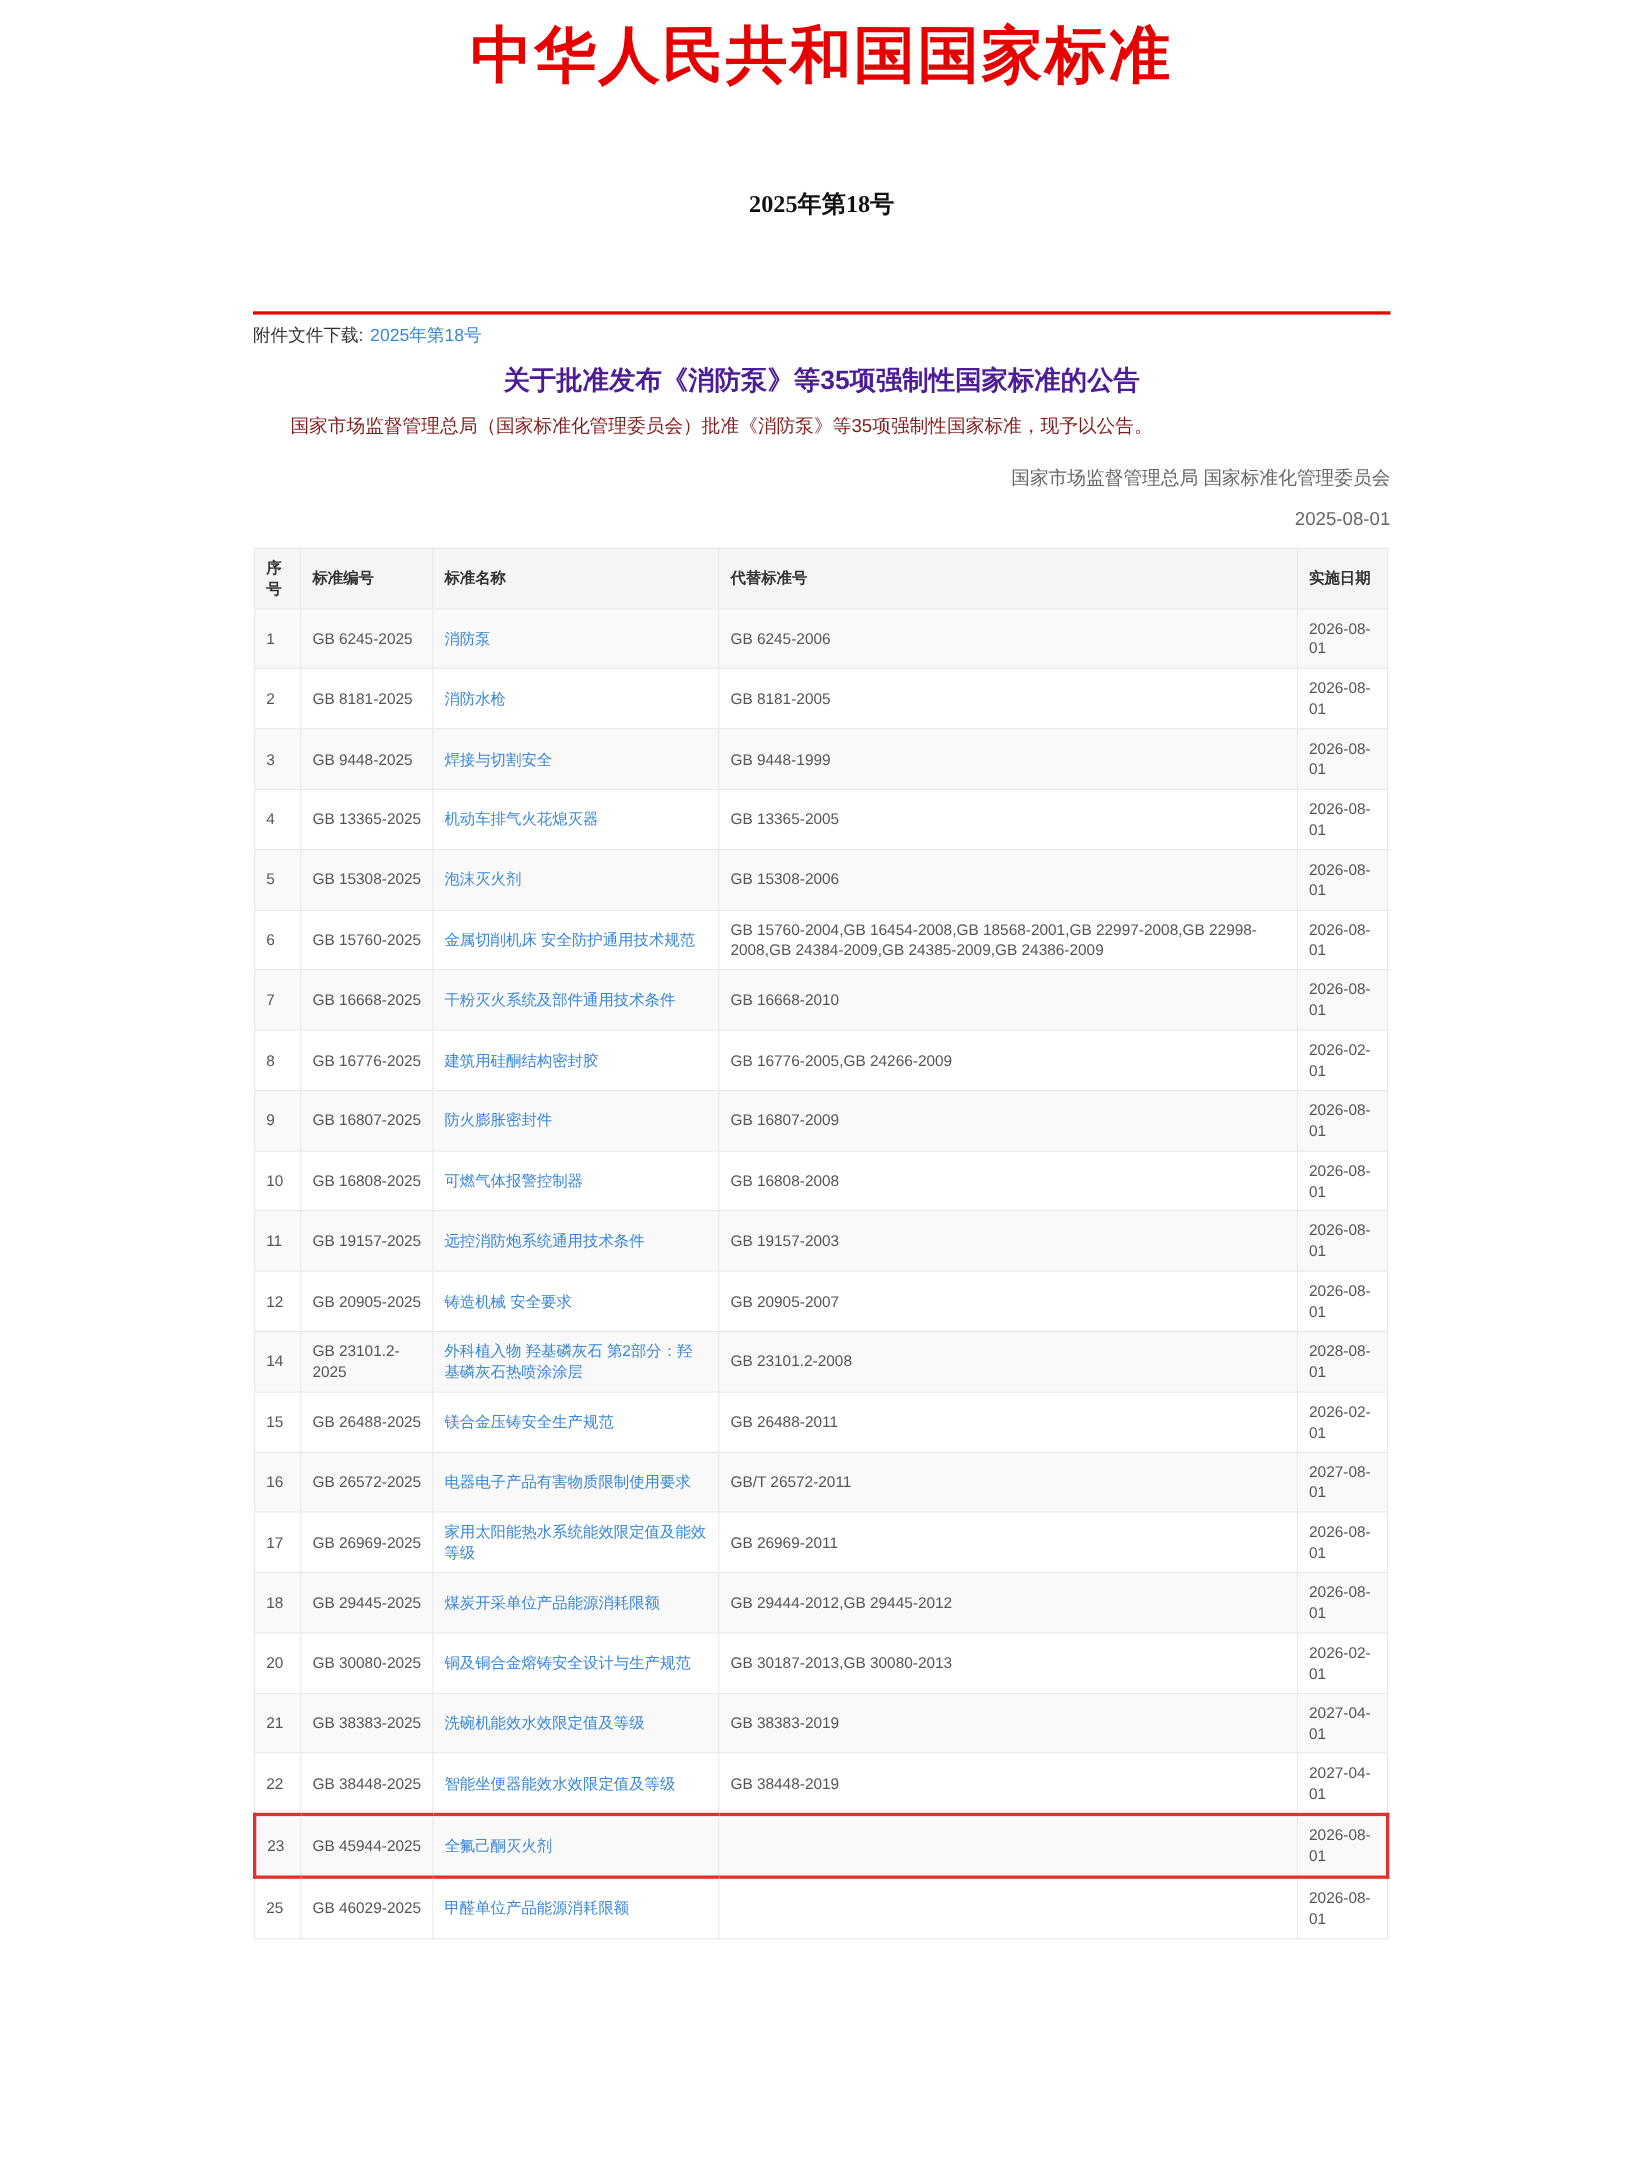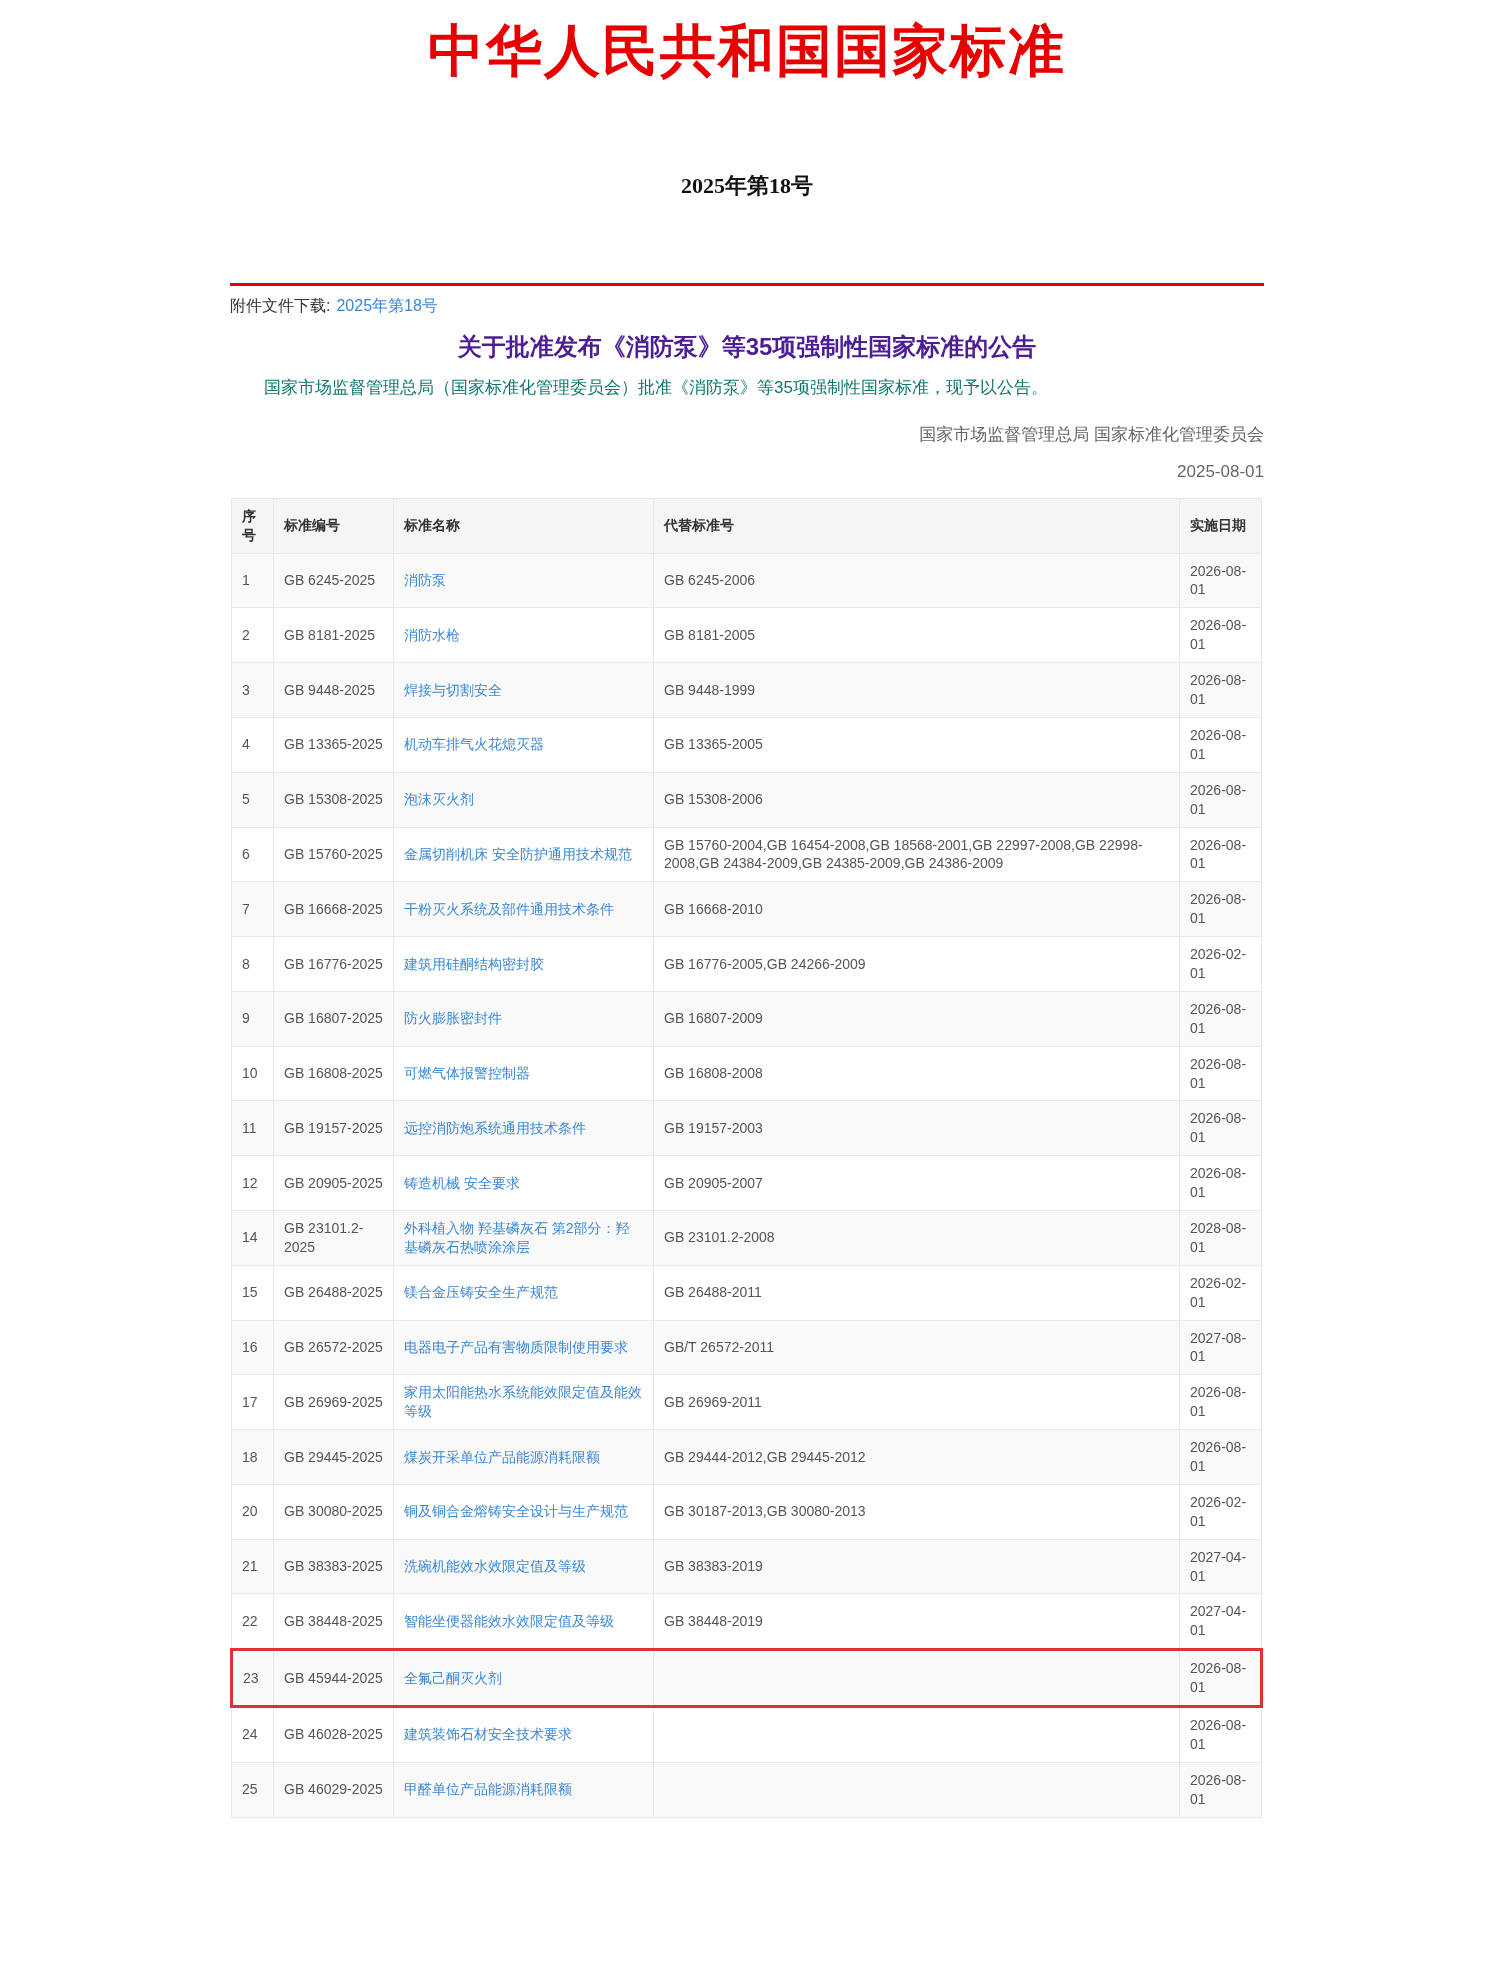--- a/index.html
+++ b/index.html
@@ -73,21 +73,21 @@
     margin-top:14px;
     text-align:center;
     font-size:24px;
     font-weight:700;
     color:#4c1d95;
     line-height:1.35;
   }
   .doc-paragraph{
     margin-top:10px;
     font-size:17px;
-    color:#0f766e;
+    color:#7f1d1d;
     line-height:1.65;
     text-indent:2em;
   }
   .signature{
     margin-top:19px;
     text-align:right;
     font-size:17px;
     color:#666;
     line-height:1.6;
   }
@@ -319,27 +319,20 @@
             <td>2027-04-01</td>
           </tr>
           <tr class="highlight">
             <td>23</td>
             <td>GB 45944-2025</td>
             <td><a href="#">全氟己酮灭火剂</a></td>
             <td></td>
             <td>2026-08-01</td>
           </tr>
           <tr>
-            <td>24</td>
-            <td>GB 46028-2025</td>
-            <td><a href="#">建筑装饰石材安全技术要求</a></td>
-            <td></td>
-            <td>2026-08-01</td>
-          </tr>
-          <tr>
             <td>25</td>
             <td>GB 46029-2025</td>
             <td><a href="#">甲醛单位产品能源消耗限额</a></td>
             <td></td>
             <td>2026-08-01</td>
           </tr>
         </tbody>
     </table>
 
   </div>

